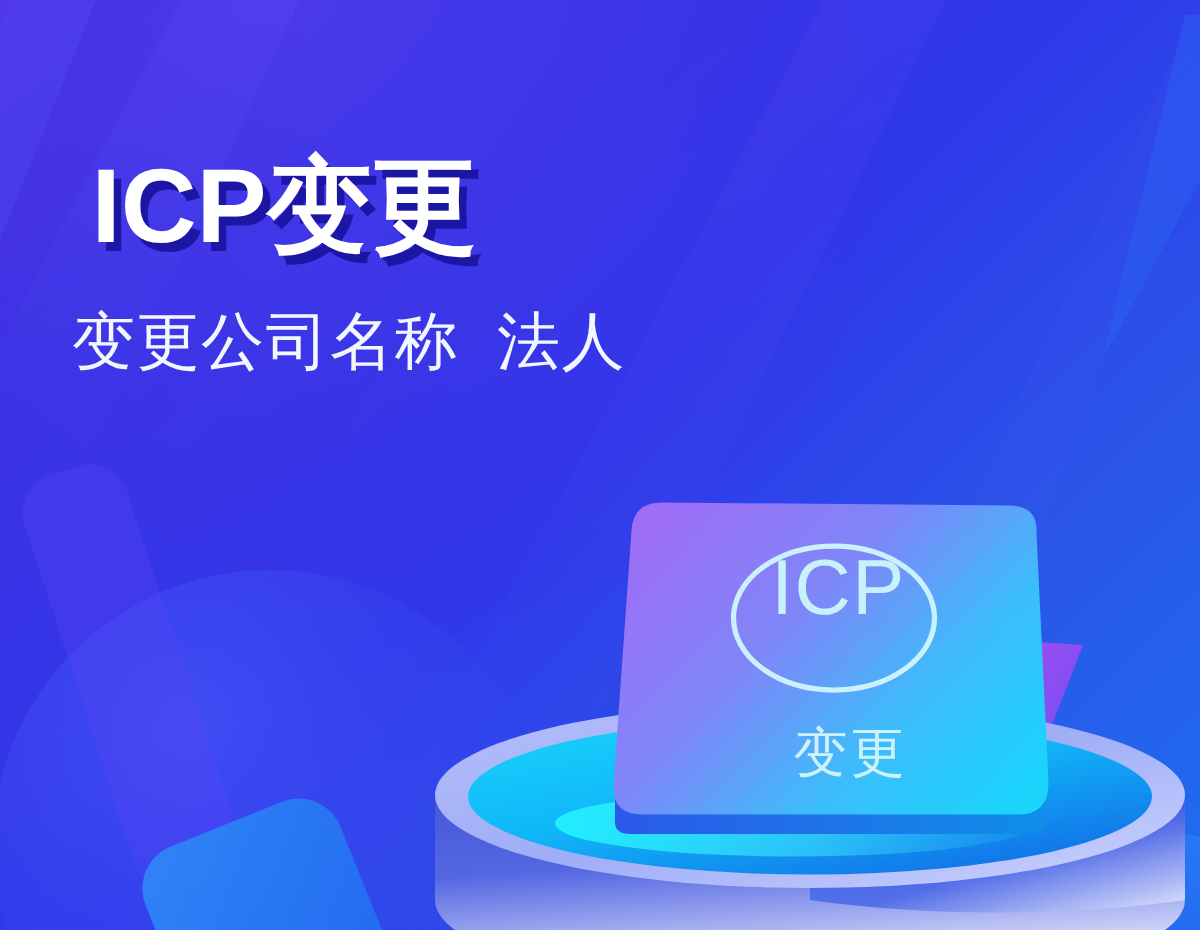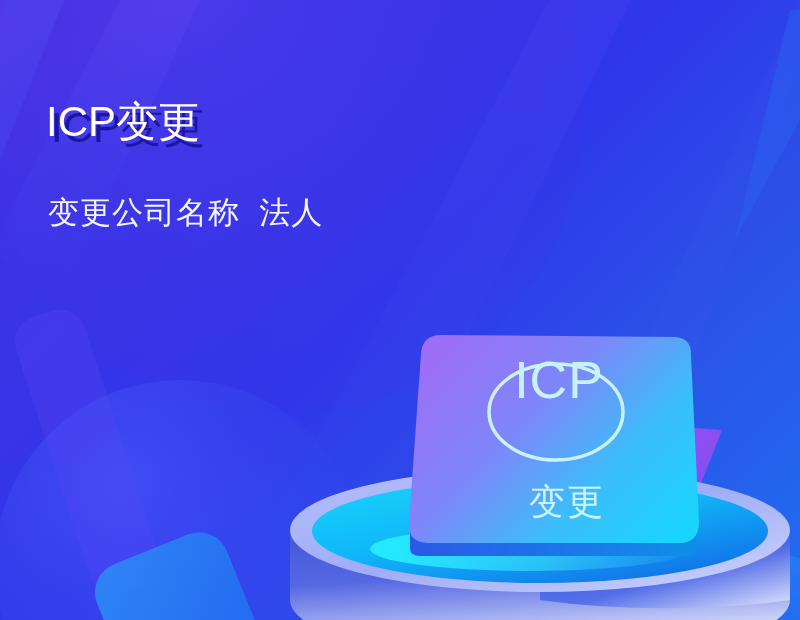--- a/index.html
+++ b/index.html
@@ -24,36 +24,36 @@
   .bg-layer svg { position: absolute; inset: 0; display: block; }
 
   
   .text-block {
     position: absolute;
     left: 46px;
     top: 84px;
     z-index: 40;
   }
   .title {
-    margin: 0;
-    font-size: 42px;
+    margin: 15px;
+    font-size: 70px;
     line-height: 76px;
-    font-weight: normal;
+    font-weight: bold;
     color: #ffffff;
     letter-spacing: 0px;
     text-shadow: 5px 6px 0 #1b17a4;
     white-space: nowrap;
   }
   .subtitle-list {
     margin: 30px 0 0 2px;
     padding: 0;
     list-style: none;
   }
   .subtitle-line {
-    font-size: 31px;
+    font-size: 42px;
     line-height: 45px;
     color: #f2f6ff;
     font-weight: normal;
     white-space: pre;
     letter-spacing: 1px;
   }
 
   
   .pedestal { position: absolute; left: 0; top: 0; z-index: 20; }
 
@@ -66,21 +66,21 @@
     top: 335px;
     width: 282px;
     height: 210px;
     z-index: 35;
     pointer-events: none;
   }
   .card-icp {
     position: absolute;
     left: 0;
     right: 0;
-    top: 16px;
+    top: 28px;
     text-align: center;
     font-size: 52px;
     line-height: 58px;
     color: #c9f1fb;
     letter-spacing: 1px;
   }
   .card-sub {
     position: absolute;
     left: 16px;
     right: 0;

